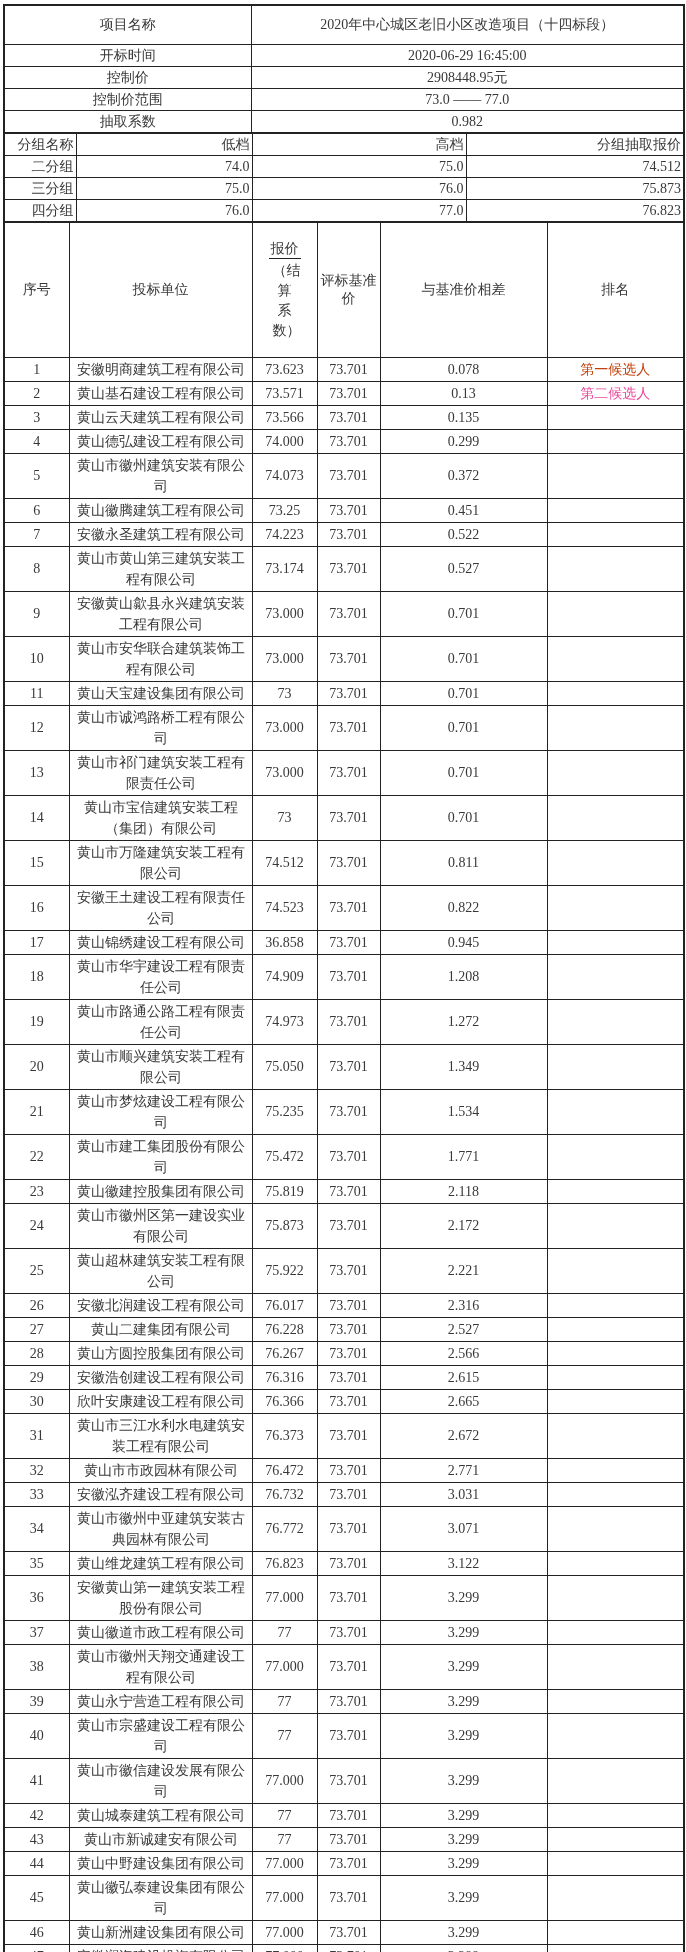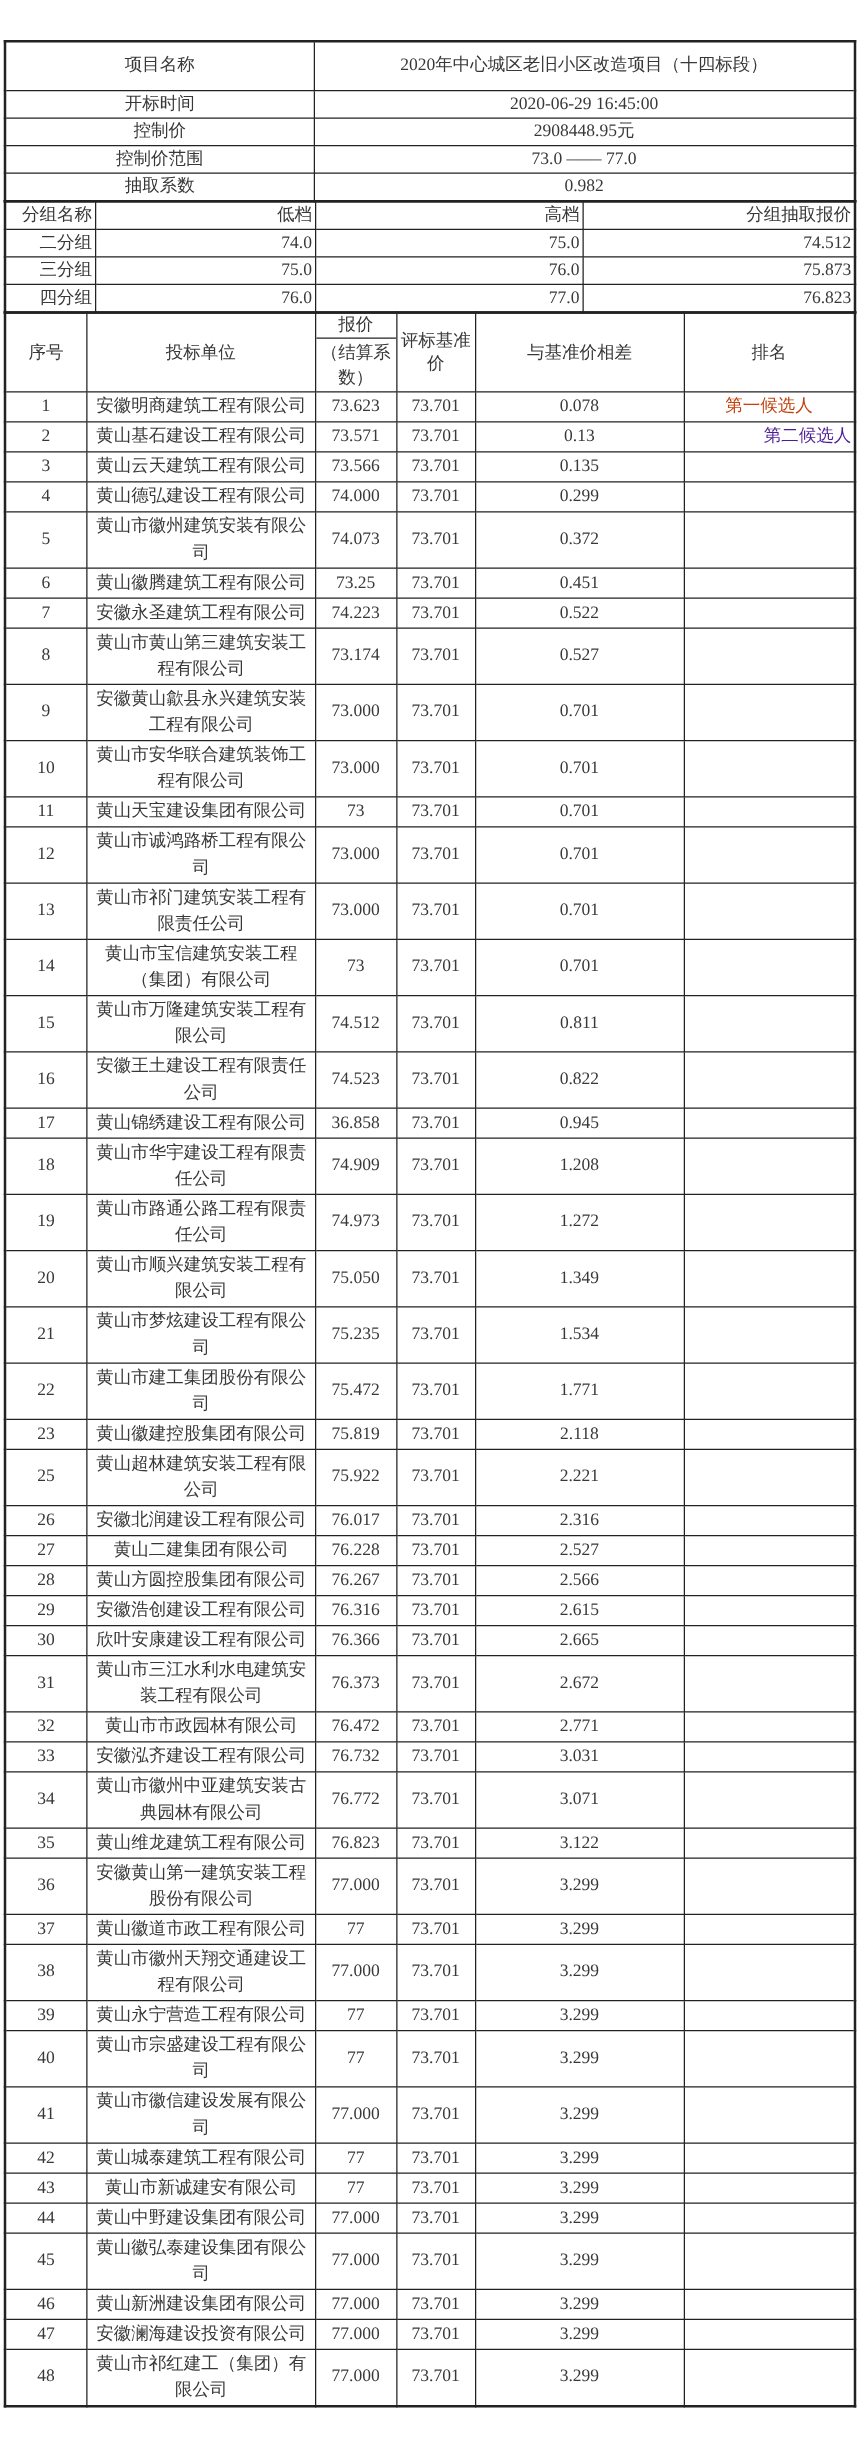--- a/index.html
+++ b/index.html
@@ -4,36 +4,36 @@
 <style>
   * { box-sizing: border-box; }
   html, body { margin:0; padding:0; background:#ffffff; }
   body {
     width:686px;
     font-family:"Liberation Serif","DejaVu Serif",serif;
     color:#383838;
   }
   .doc { padding:4px 3px; }
   table { border-collapse:collapse; table-layout:fixed; width:680px; }
-  .tbl { border:2px solid #222;margin-top:28px; }
+  .tbl { border:2px solid #222; }
   .tbl + .tbl { margin-top:-2px; }
   td, th {
     border:1px solid #222;
     font-size:14px;
     font-weight:normal;
     padding:1px 2px;
     text-align:center;
     word-break:break-all;
     overflow:hidden;
   }
   .info-row td { height:22px; line-height:19px; }
   .info-row.row-title td { height:39px; }
   .group-head th, .group-row td { height:22px; line-height:19px;text-align:right; }
   .bid-head th { height:63px; padding:0 2px; vertical-align:middle; }
-  th.col-price-th { padding:0; vertical-align:top; }
+  th.col-price-th { padding:16px; vertical-align:top; }
   .price-top { height:20px; line-height:20px; border-bottom:1px solid #222; }
   .price-bottom { line-height:20px; padding:2px 4px 0 4px; }
   .bid-row td { height:23px; line-height:21px; }
   td.company { text-align:center; padding-left:3px; }
 </style>
 </head>
 <body>
 
 <div class="doc">
 
@@ -133,21 +133,21 @@
           <td>73.701</td>
           <td>0.078</td>
           <td style="color: #c2410c;">第一候选人</td>
         </tr>
         <tr class="bid-row">
           <td>2</td>
           <td class="company">黄山基石建设工程有限公司</td>
           <td>73.571</td>
           <td>73.701</td>
           <td>0.13</td>
-          <td style="color: #4c1d95; text-align: right;">第二候选人</td>
+          <td style="color: #ec4899;">第二候选人</td>
         </tr>
         <tr class="bid-row">
           <td>3</td>
           <td class="company">黄山云天建筑工程有限公司</td>
           <td>73.566</td>
           <td>73.701</td>
           <td>0.135</td>
           <td></td>
         </tr>
         <tr class="bid-row">
@@ -301,20 +301,28 @@
           <td>73.701</td>
           <td>1.771</td>
           <td></td>
         </tr>
         <tr class="bid-row">
           <td>23</td>
           <td class="company">黄山徽建控股集团有限公司</td>
           <td>75.819</td>
           <td>73.701</td>
           <td>2.118</td>
+          <td></td>
+        </tr>
+        <tr class="bid-row">
+          <td>24</td>
+          <td class="company">黄山市徽州区第一建设实业有限公司</td>
+          <td>75.873</td>
+          <td>73.701</td>
+          <td>2.172</td>
           <td></td>
         </tr>
         <tr class="bid-row">
           <td>25</td>
           <td class="company">黄山超林建筑安装工程有限公司</td>
           <td>75.922</td>
           <td>73.701</td>
           <td>2.221</td>
           <td></td>
         </tr>

